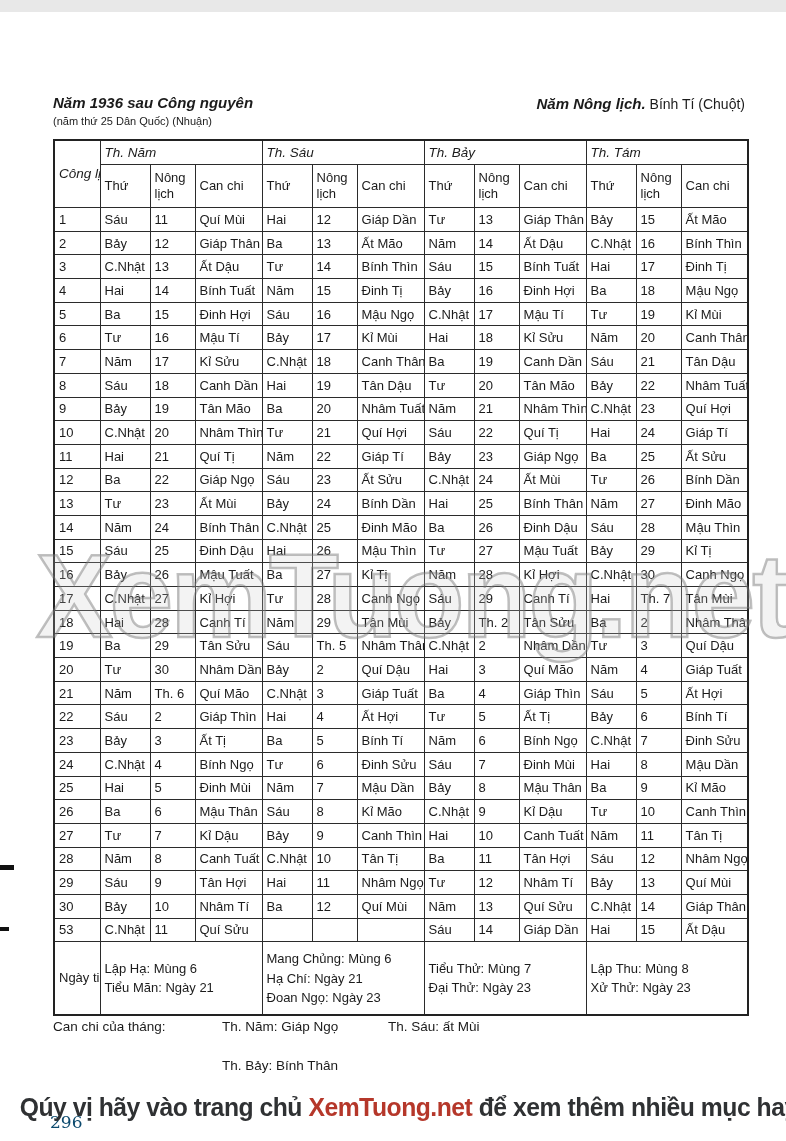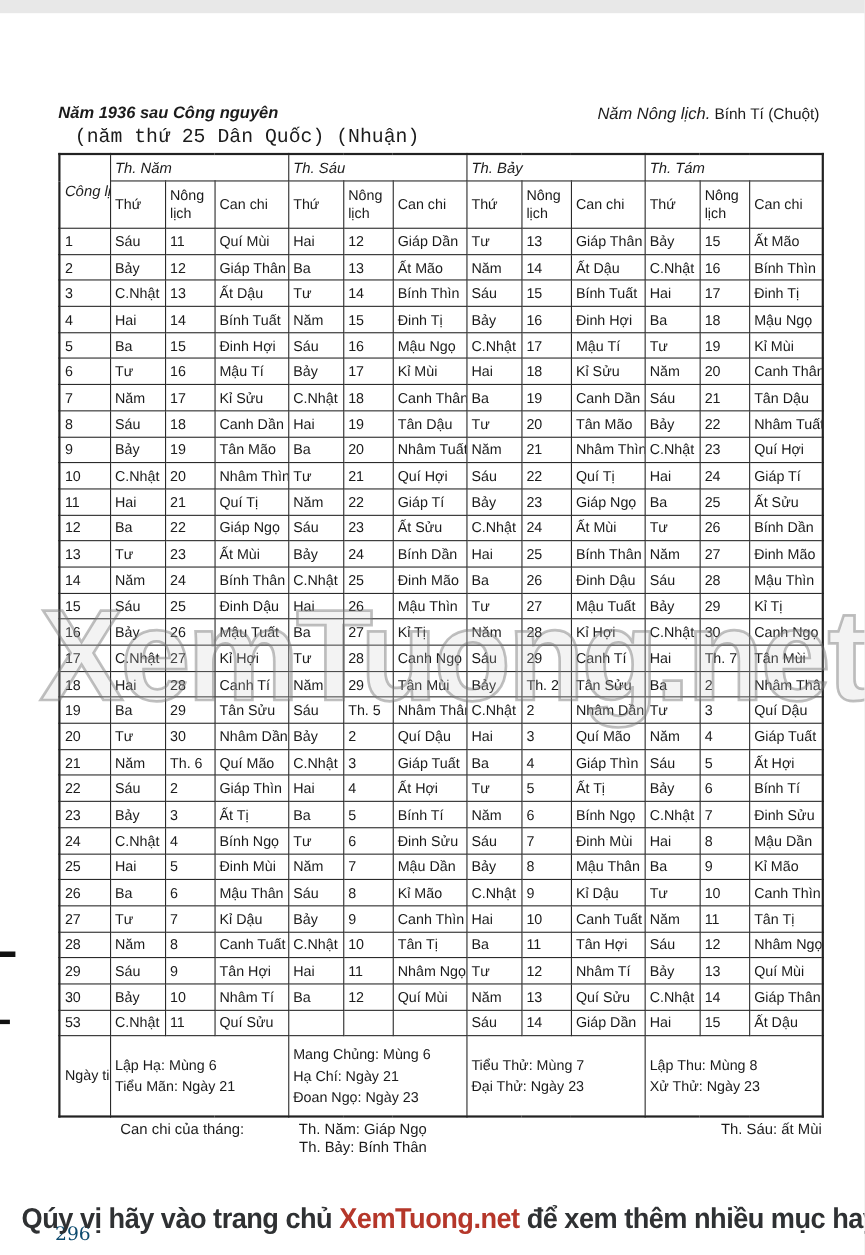--- a/index.html
+++ b/index.html
@@ -3,23 +3,23 @@
 <meta charset="utf-8">
 <style>
   html,body{margin:0;padding:0;background:#e8e8e8;}
   .sheet{
     position:relative;width:786px;height:1141px;background:#ffffff;
     font-family:"Liberation Sans","DejaVu Sans",sans-serif;color:#1b1b1b;
     overflow:hidden;margin:12px auto;
   }
   
   .hdr-title{position:absolute;left:53px;top:82px;font-size:15px;font-weight:bold;font-style:italic;}
-  .hdr-sub{position:absolute;left:68px;top:103px;font-size:18px;font-family:Liberation Mono, monospace;}
+  .hdr-sub{position:absolute;left:53px;top:103px;font-size:11px;}
   .hdr-right{position:absolute;right:41px;top:83px;font-size:14px;white-space:nowrap;}
-  .hdr-right .lbl{font-size:15px;font-weight:normal;font-style:italic;}
+  .hdr-right .lbl{font-size:15px;font-weight:bold;font-style:italic;}
   
   table.cal{
     position:absolute;left:53px;top:127px;width:694px;
     border-collapse:collapse;table-layout:fixed;z-index:1;
   }
   table.cal th,table.cal td{
     border:1px solid #2b2b2b;font-size:13px;font-weight:normal;
     padding:1px 4px;text-align:left;vertical-align:middle;
     overflow:hidden;white-space:nowrap;
   }
@@ -34,23 +34,22 @@
   .watermark{
     position:absolute;left:36px;top:516px;z-index:3;pointer-events:none;
     font-size:118px;font-weight:bold;white-space:nowrap;letter-spacing:-3px;
     color:rgba(200,200,200,0.22);
     -webkit-text-stroke:2.5px rgba(115,115,115,0.45);
     transform:scaleX(0.97);transform-origin:left center;
   }
   
   .canchi{
     position:absolute;left:53px;top:1007px;width:694px;z-index:2;
-    display:grid;grid-template-columns:169px 166px auto;row-gap:1px;
+    display:grid;grid-template-columns:169px 166px auto;row-gap:24px;
     font-size:13.5px;
-    text-align:right;
   }
   .canchi .cell{white-space:nowrap;}
   
   .footer{
     position:absolute;left:0;top:1080px;width:786px;text-align:center;z-index:2;
     font-size:26px;font-weight:600;letter-spacing:-0.5px;color:#2f3133;
     transform:scaleX(0.95);transform-origin:center;white-space:nowrap;
   }
   .page-num{position:absolute;left:50px;top:1100px;font-size:17px;color:#0c4a6e;font-family:"DejaVu Serif",serif;z-index:1;}
   .scan-dash{position:absolute;left:0;background:#111;}

